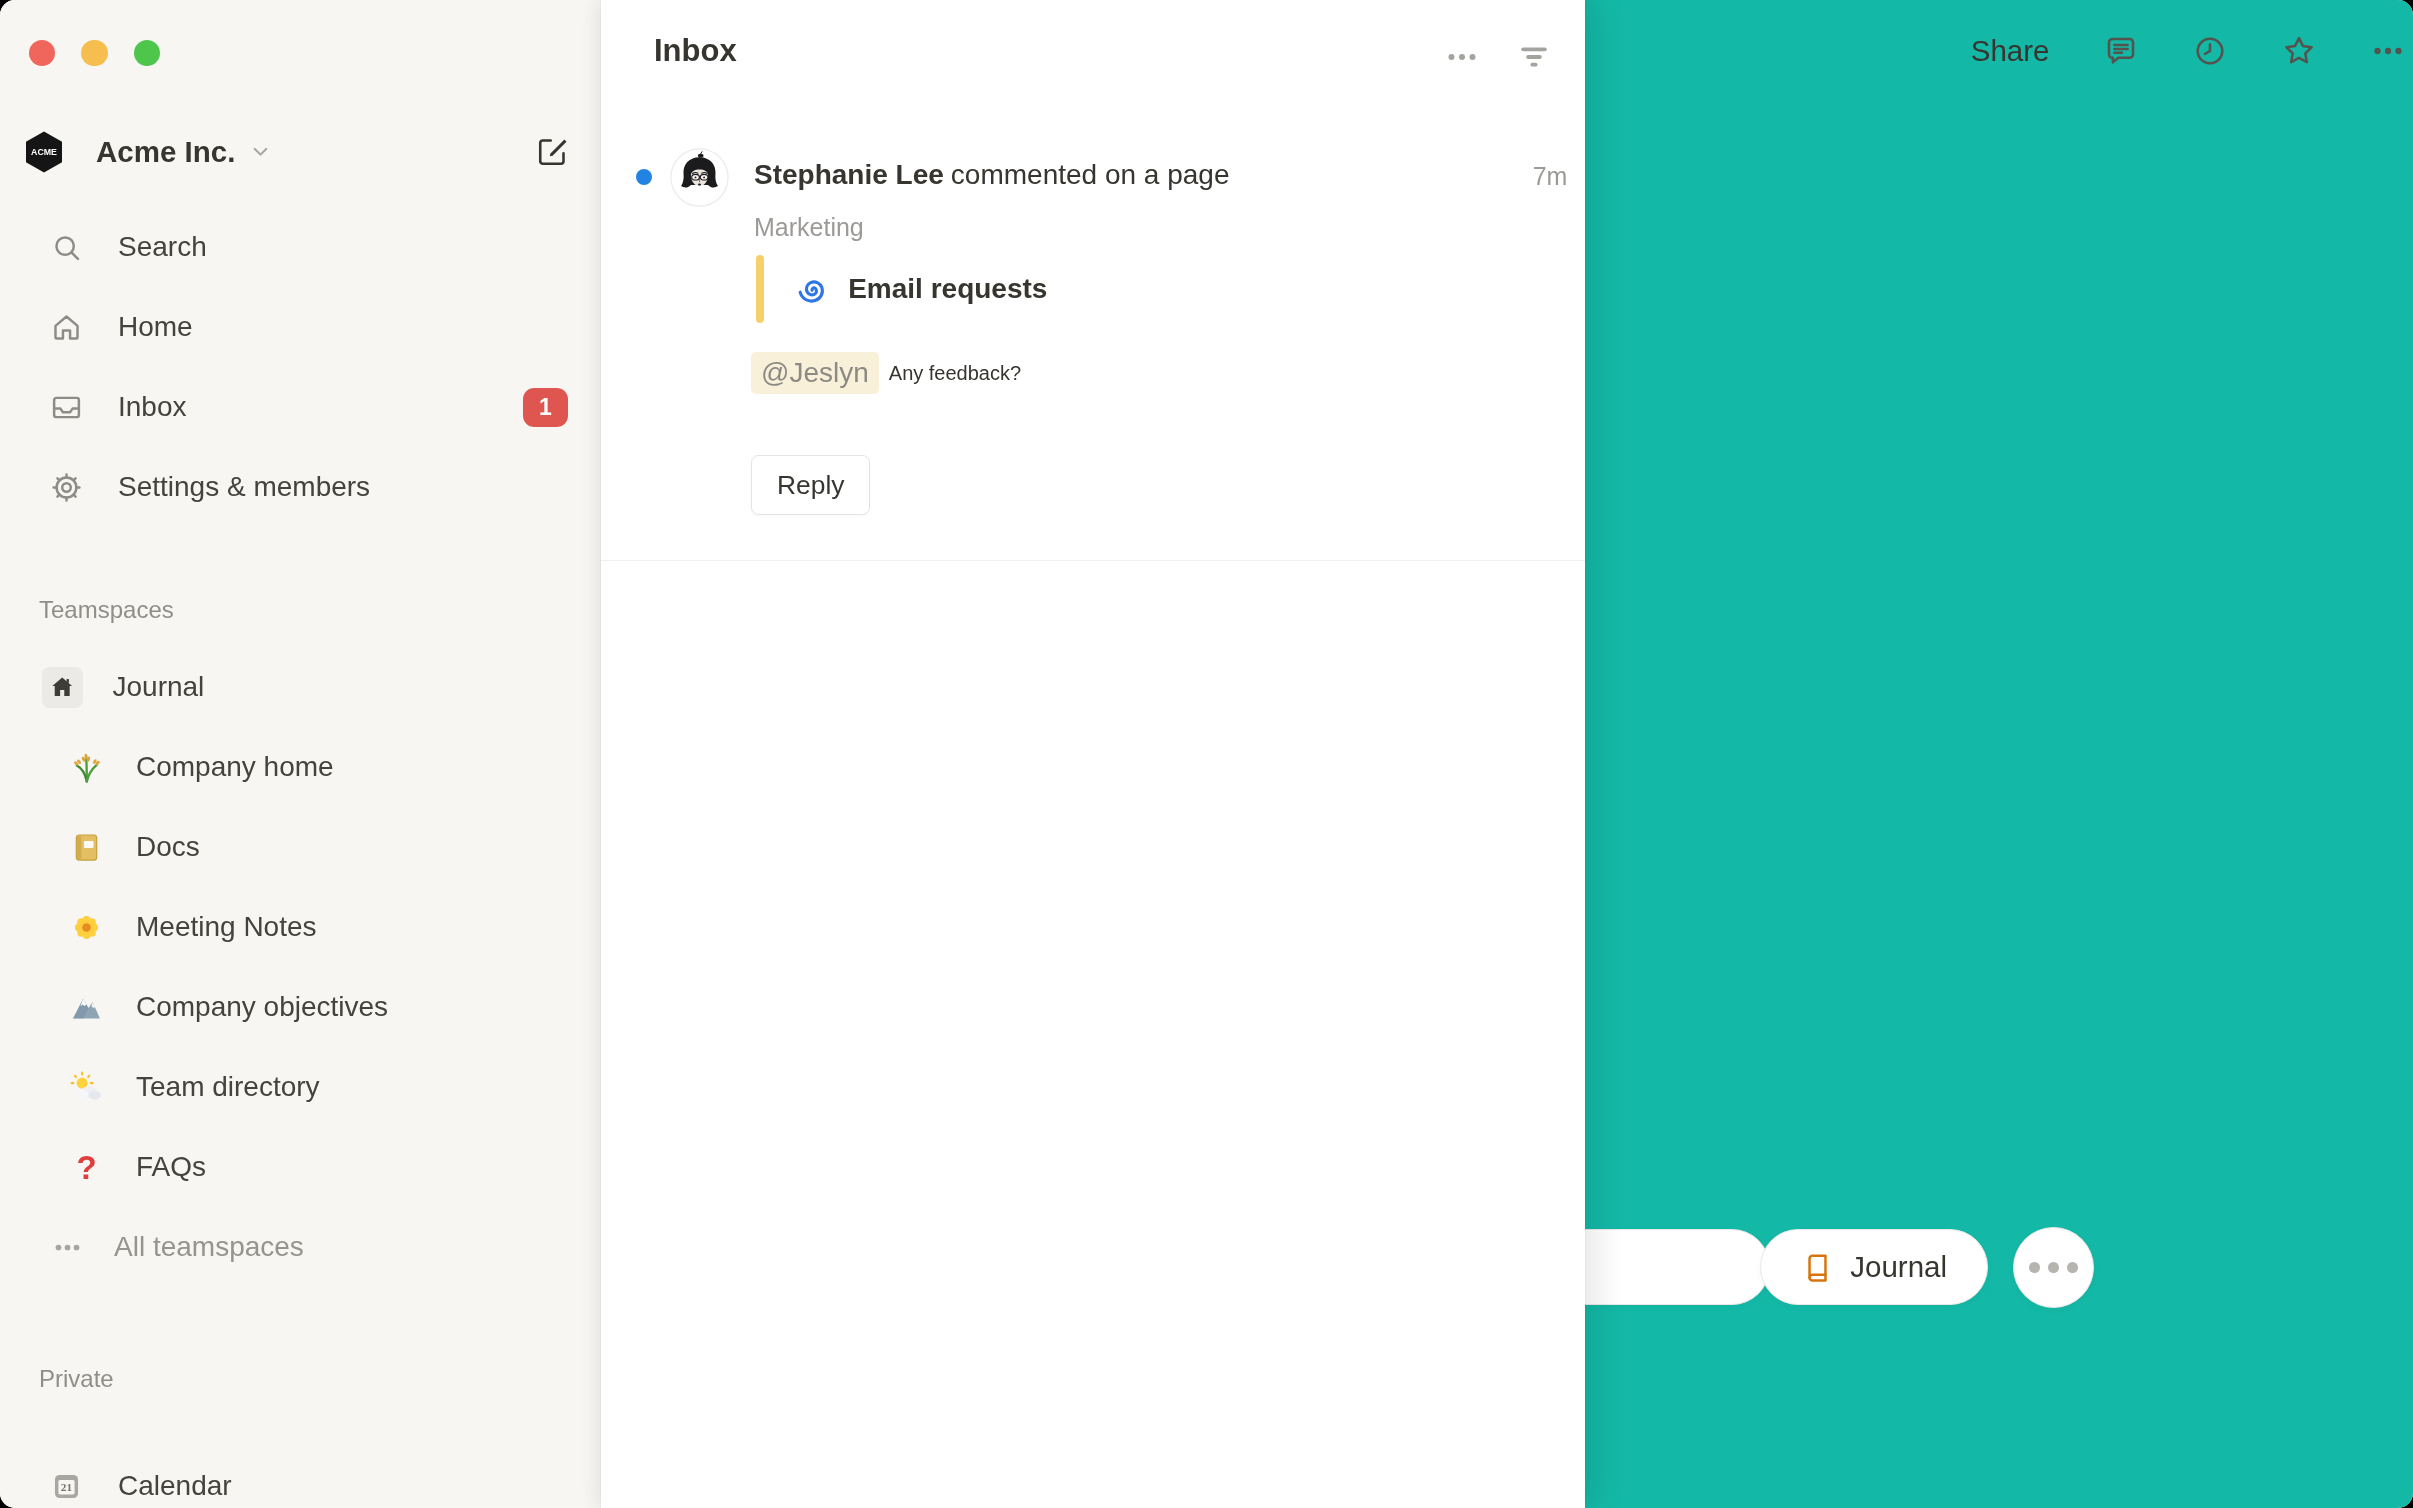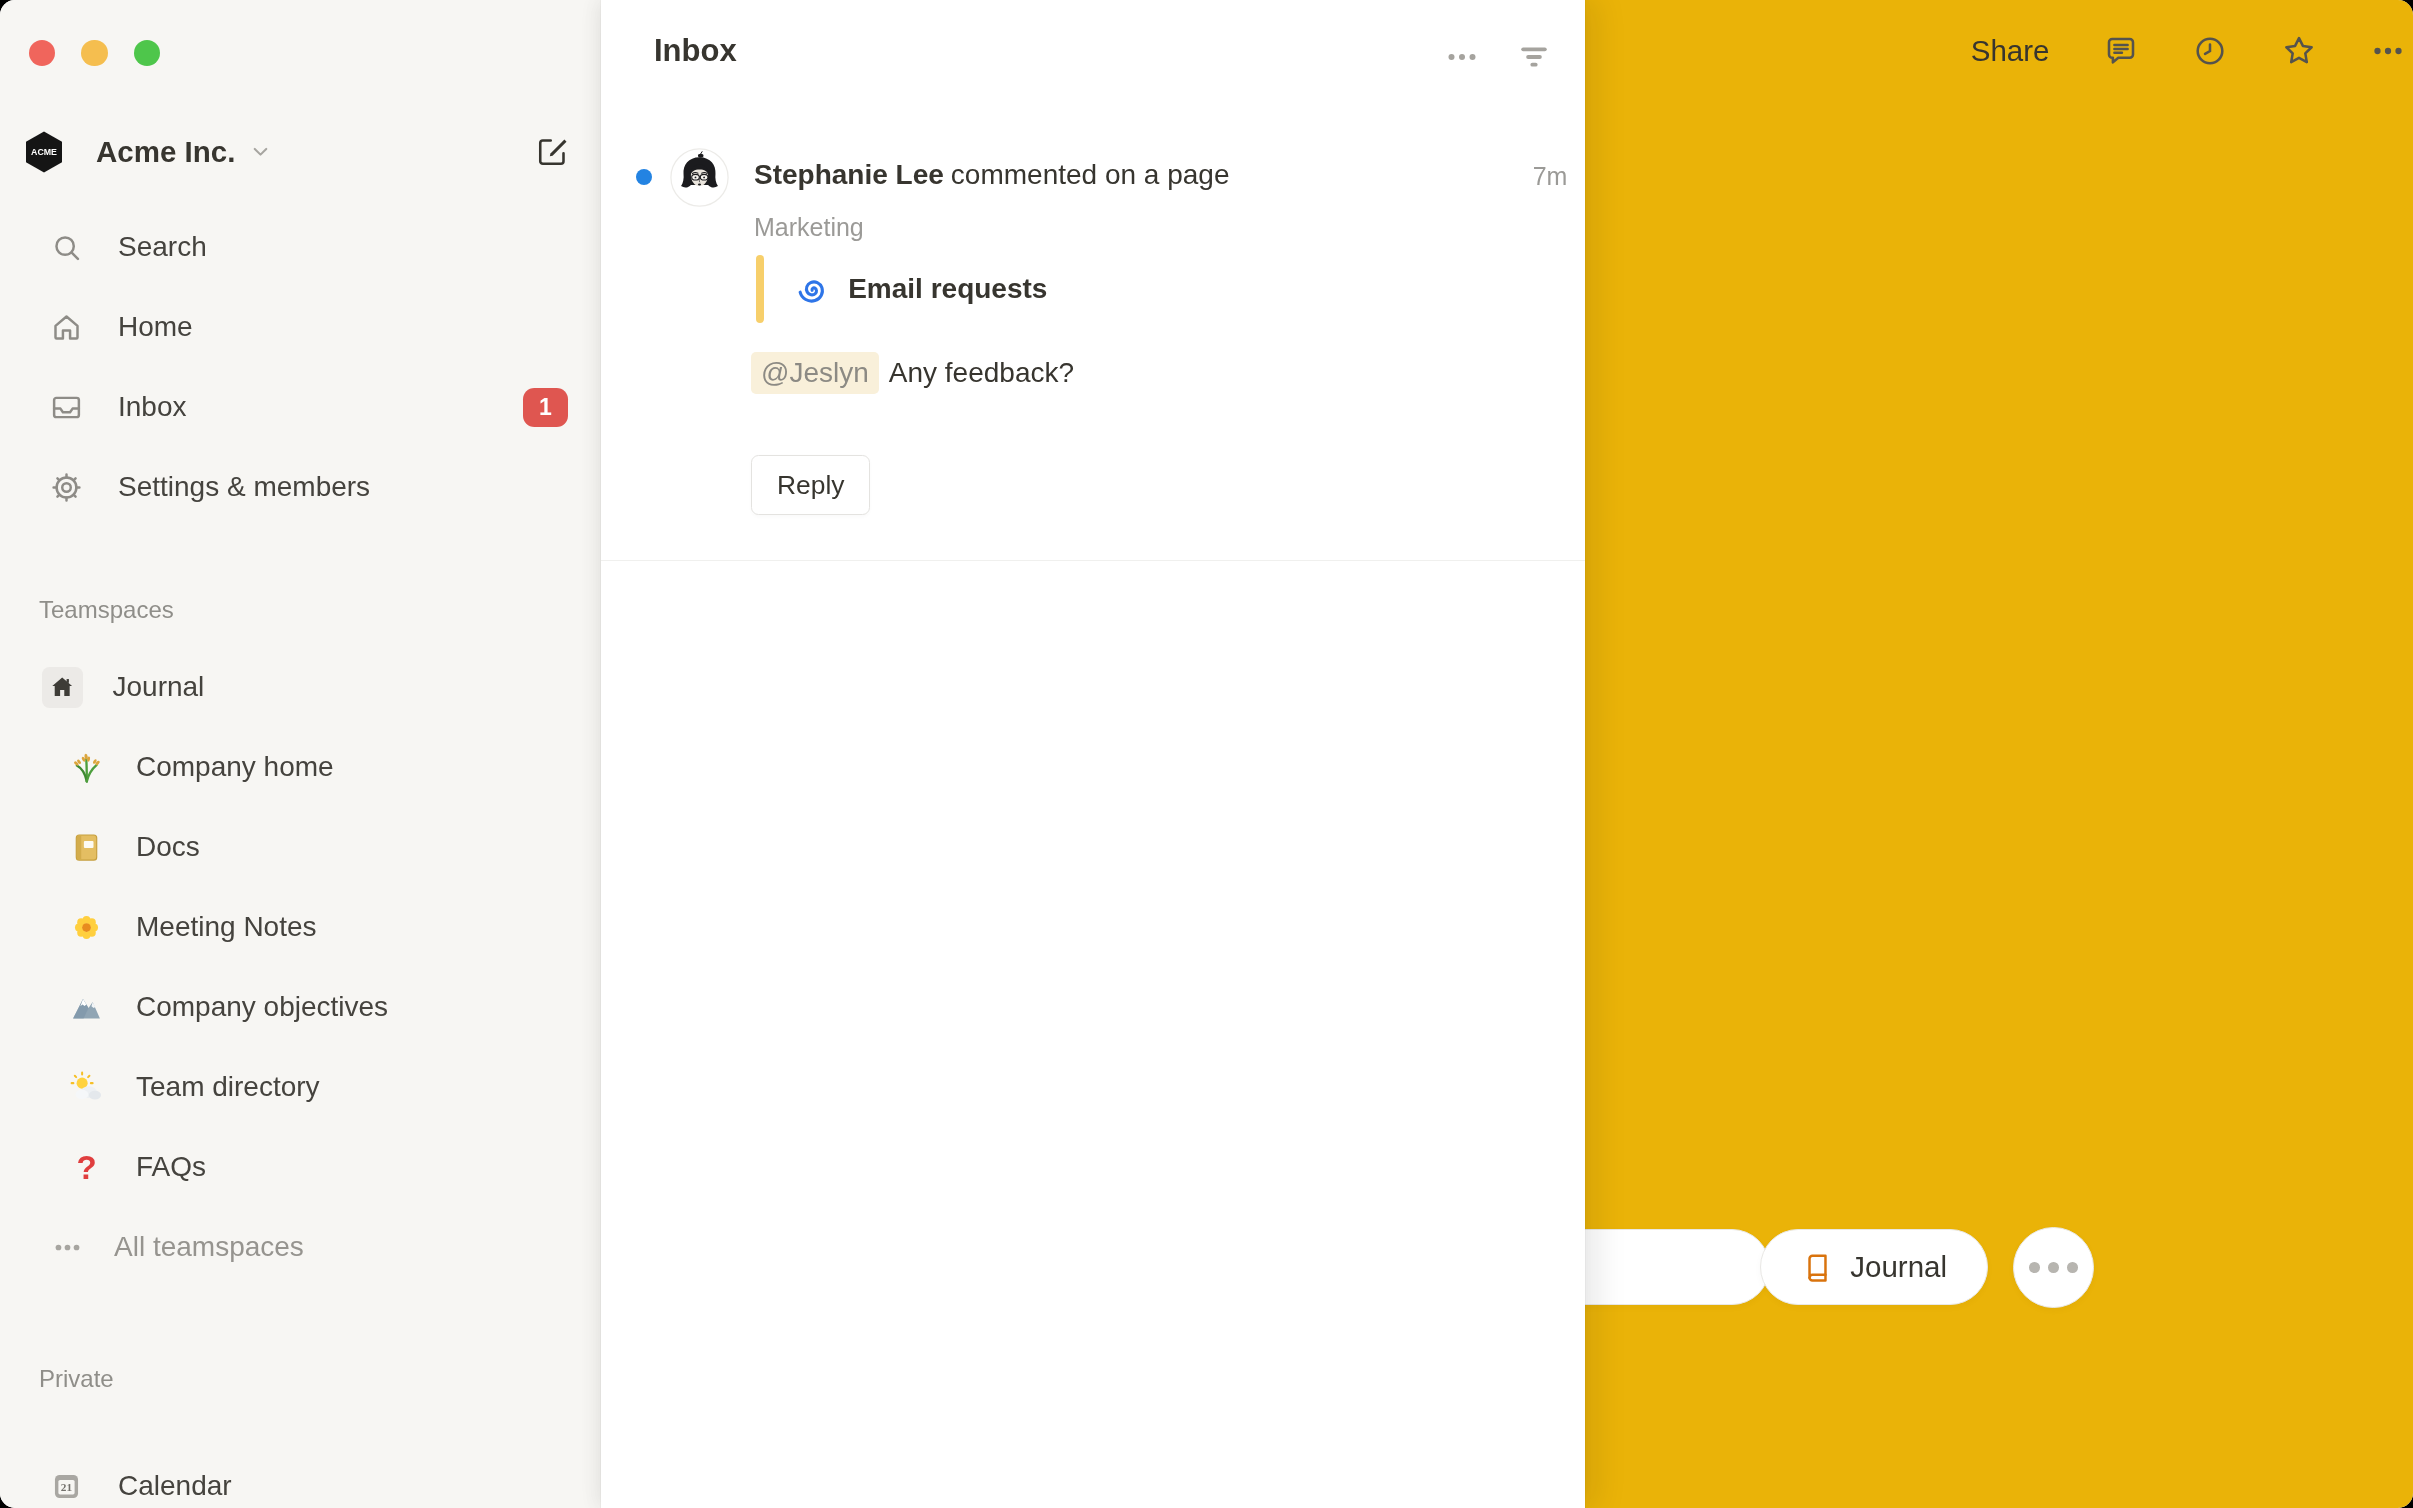--- a/index.html
+++ b/index.html
@@ -52,21 +52,21 @@
   .k-page .ic{width:35px;height:35px;}
   .k-page .label{margin-left:32px;}
 
   .k-more{padding-left:52px;}
   .k-more .ic{width:31px;height:31px;color:#A7A5A0;}
   .k-more .label{margin-left:31px;color:#96948F;}
 
   .q-glyph{font-size:33px;font-weight:700;color:#E03E3E;line-height:1;}
 
   
-  .main{position:absolute;left:1585px;top:0;right:0;bottom:0;background:#eab308;z-index:1;}
+  .main{position:absolute;left:1585px;top:0;right:0;bottom:0;background:#14b8a6;z-index:1;}
   .topbar{position:absolute;top:33px;right:7.5px;display:flex;align-items:center;gap:53px;color:#55534D;}
   .share{font-size:29.5px;color:#37352F;cursor:pointer;}
   .tb-ic{width:36px;height:36px;cursor:pointer;}
 
   
   .pill{position:absolute;top:1229px;height:74px;background:#fff;border:1.3px solid #E9E8E5;border-radius:39px;
         display:flex;align-items:center;font-size:29.5px;color:#37352F;z-index:10;cursor:pointer;
         box-shadow:0 2.5px 7.5px rgba(0,0,0,0.03);}
   #pill-plan{left:1476px;width:266px;justify-content:flex-start;padding-right:26.4px;}
   #pill-journal{left:1760px;width:226px;justify-content:center;gap:16.3px;}
@@ -89,21 +89,21 @@
   .n-actor{font-weight:700;}
   .n-action{margin-left:7px;}
   .n-time{position:absolute;right:17.6px;top:36px;font-size:25px;color:#9B9A97;}
   .n-context{position:absolute;left:153px;top:87px;font-size:25px;color:#9B9A97;}
   .n-quote{position:absolute;left:155px;top:129px;height:68px;display:flex;align-items:center;text-align:right;}
   .q-bar{width:8.2px;height:68px;border-radius:4.4px;background:#F7CF6B;}
   .q-ic{margin-left:30px;width:35px;height:35px;}
   .q-title{margin-left:19px;font-size:28px;font-weight:700;color:#37352F;}
   .n-comment{position:absolute;left:150px;top:226px;display:flex;align-items:center;}
   .mention{background:#F9F0DA;color:#8C8A84;border-radius:5px;padding:5px 10px;font-size:28px;cursor:pointer;}
-  .c-text{margin-left:10px;font-size:28px;color:#37352F;}
+  .c-text{margin-left:10px;font-size:20px;color:#37352F;}
   .n-reply{position:absolute;left:150px;top:329px;height:60px;padding:0 25px;background:#fff;
      border:1.3px solid #E4E3E0;border-radius:7.5px;font-size:26.4px;color:#37352F;
      display:flex;align-items:center;justify-content:center;cursor:pointer;box-shadow:0 1.9px 3.8px rgba(0,0,0,0.025);}
   .n-divider{position:absolute;left:0;right:0;top:434px;height:1.3px;background:#F0F0EE;}
 </style>
 </head>
 <body>
 
 <div class="app">
 

